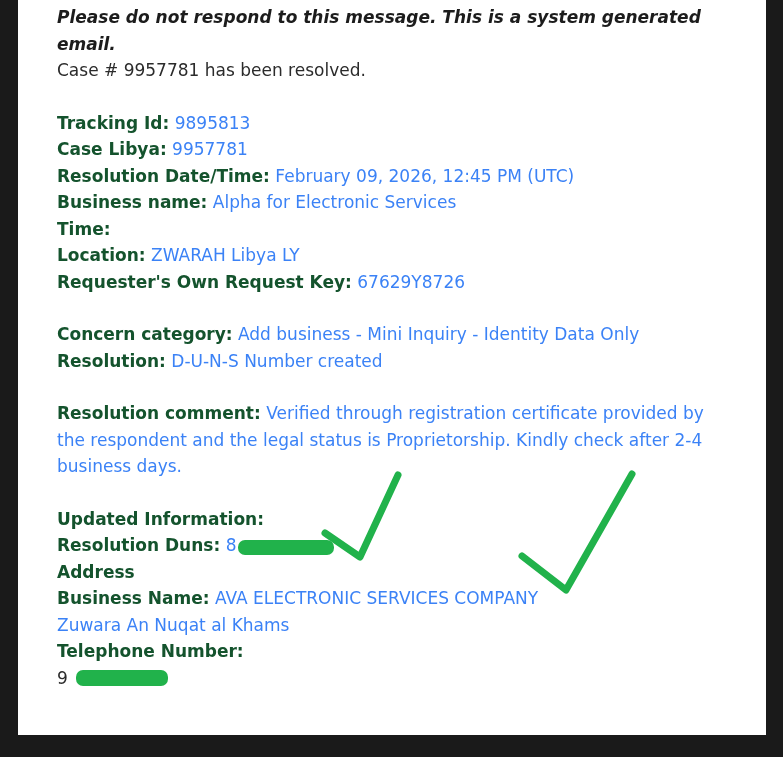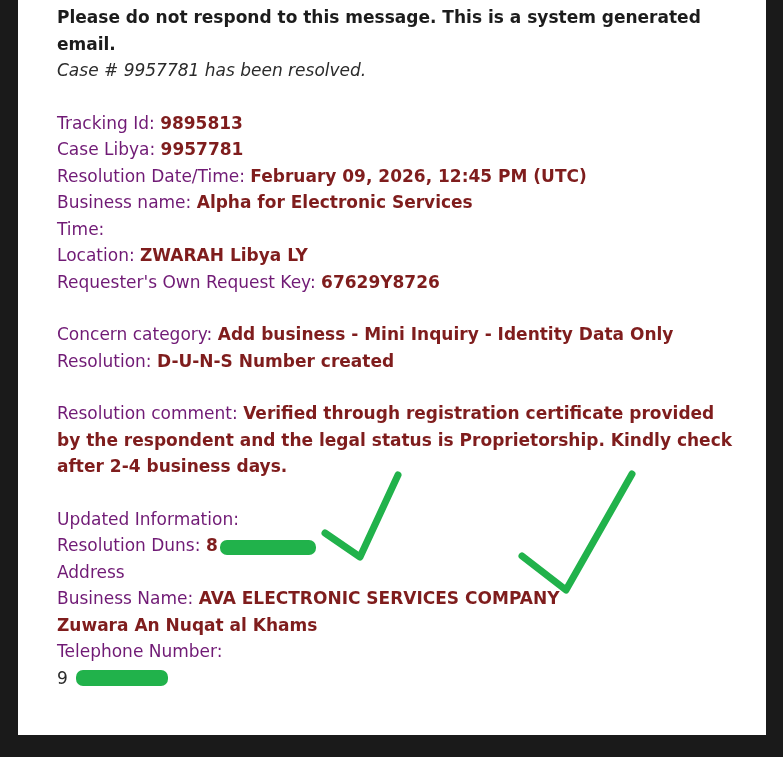--- a/index.html
+++ b/index.html
@@ -33,37 +33,36 @@
     top: 0px;
     width: 680px;
     color: #222222;
     font-size: 17px;
     line-height: 26.5px;
   }
   .line {
     white-space: normal;
   }
   .lbl {
+    font-weight: bold;
+    color: #14532d;
+  }
+  .val {
     font-weight: normal;
-    color: #701a75;
-  }
-  .val {
-    font-weight: bold;
-    color: #7f1d1d;
+    color: #3b82f6;
     margin-top: 34px;
   }
   .notice {
     font-weight: bold;
     color: #1c1c1c;
   }
   .spacer-sm { height: 26px; }
   .spacer-md { height: 26px; }
   .para {
     color: #2b2b2b;
-    font-style: italic;
   }
   .redacted {
     display: inline-block;
     vertical-align: middle;
     background: #21b24b;
     border-radius: 7px;
     height: 15px;
   }
   .redact-duns { width: 96px; margin-left: 2px; position: relative; top: 1px; }
   .phone-wrap {
@@ -102,21 +101,21 @@
     background: #1a1a1a;
   }
 </style>
 </head>
 <body>
 
 <div class="page">
   <div class="sheet">
     <div class="content">
 
-      <div class="line" style="padding-top:4px;">
+      <div class="line" style="padding-top:4px;font-style:italic;">
         <span class="notice">Please do not respond to this message. This is a system generated email.</span>
       </div>
 
       <div class="line">
         <span class="para">Case # 9957781 has been resolved.</span>
       </div>
 
       <div class="spacer-sm"></div>
 
       <div class="line">

